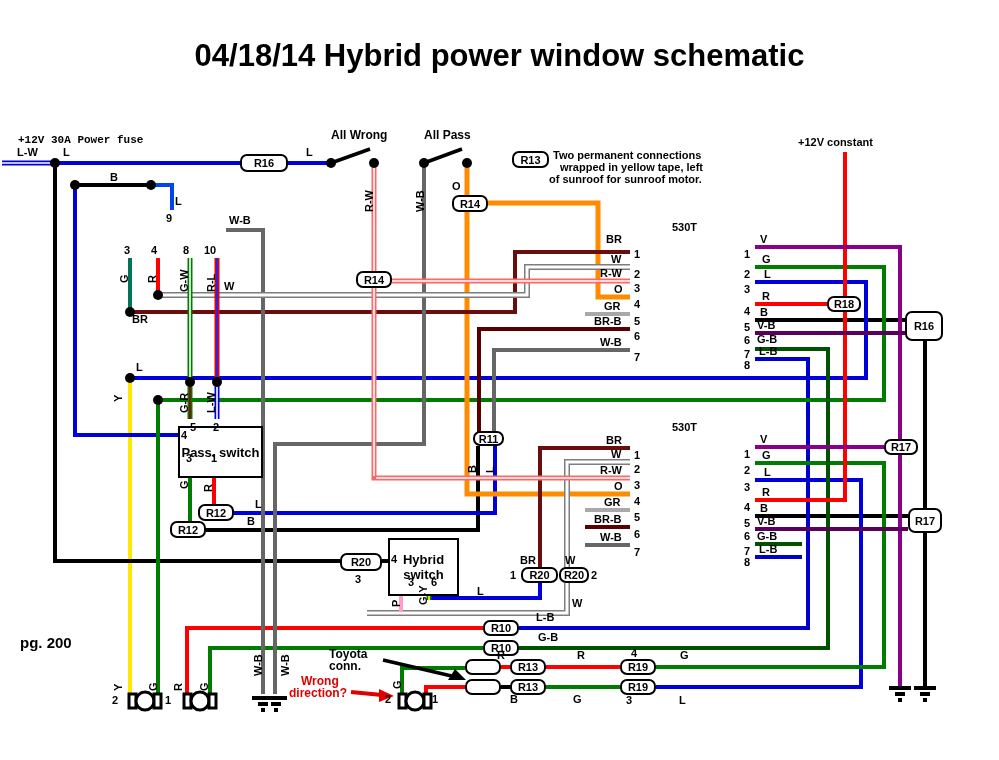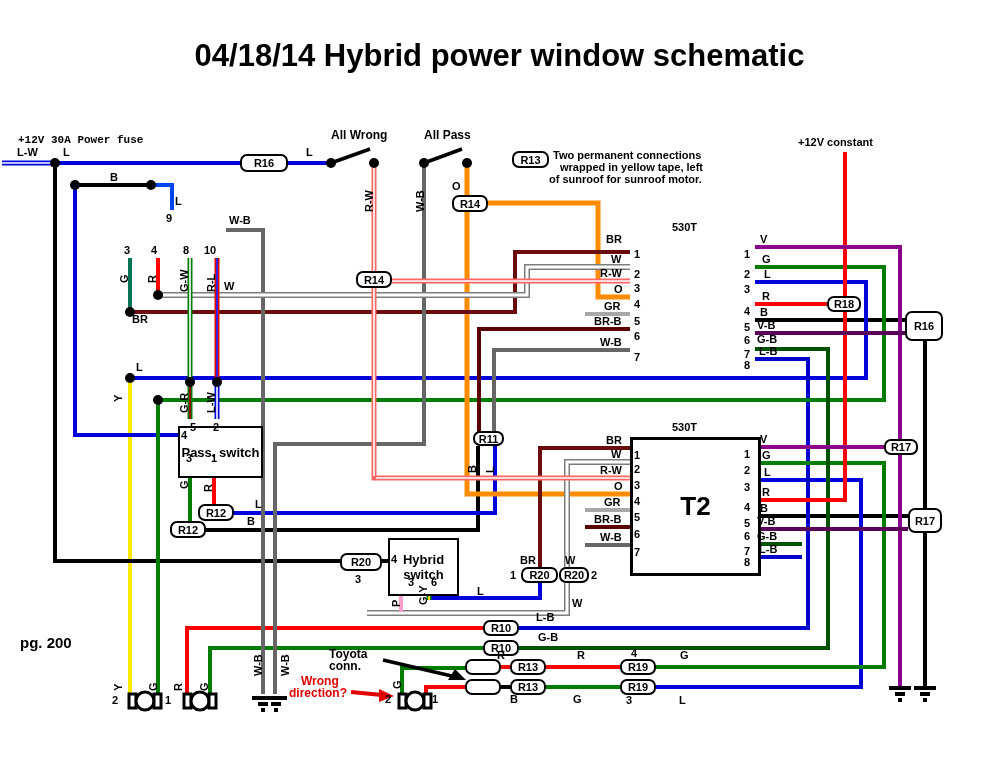--- a/index.html
+++ b/index.html
@@ -183,23 +183,20 @@
 
   <div id="title">04/18/14 Hybrid power window schematic</div>
   <div id="pageref">pg. 200</div>
 
   <div class="comp" style="left:178px;top:419px;width:81px;height:48px;margin-top:7px;">
     <span>Pass. switch</span>
   </div>
   <div class="comp" style="left:388px;top:538px;width:67px;height:54px;font-size:13px;">
     <span>Hybrid</span>
     <span>switch</span>
-  </div>
-  <div class="comp tbox" style="left:630px;top:437px;width:125px;height:133px;">
-    <span>T2</span>
   </div>
   <div class="lbl" style="left:672px;top:221px;">530T</div>
   <div class="lbl" style="left:672px;top:421px;">530T</div>
 
   <div id="gen-connectors">
       <div class="cbox" style="left: 240px; top: 154px; width: 44px; height: 14px;">R16</div>
       <div class="cbox" style="left: 452px; top: 195px; width: 32px; height: 13px;">R14</div>
       <div class="cbox" style="left: 356px; top: 271px; width: 32px; height: 13px;">R14</div>
       <div class="cbox" style="left: 512px; top: 151px; width: 33px; height: 13px;">R13</div>
       <div class="cbox" style="left: 827px; top: 296px; width: 30px; height: 12px; text-align: center;">R18</div>

